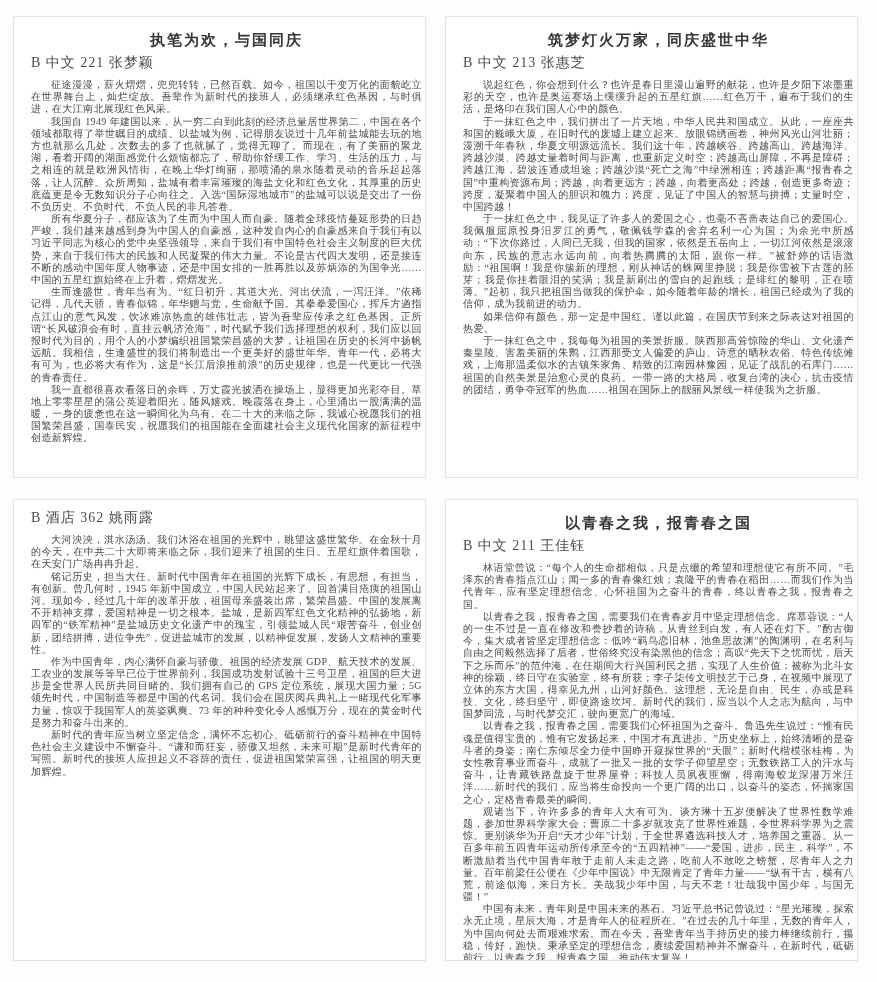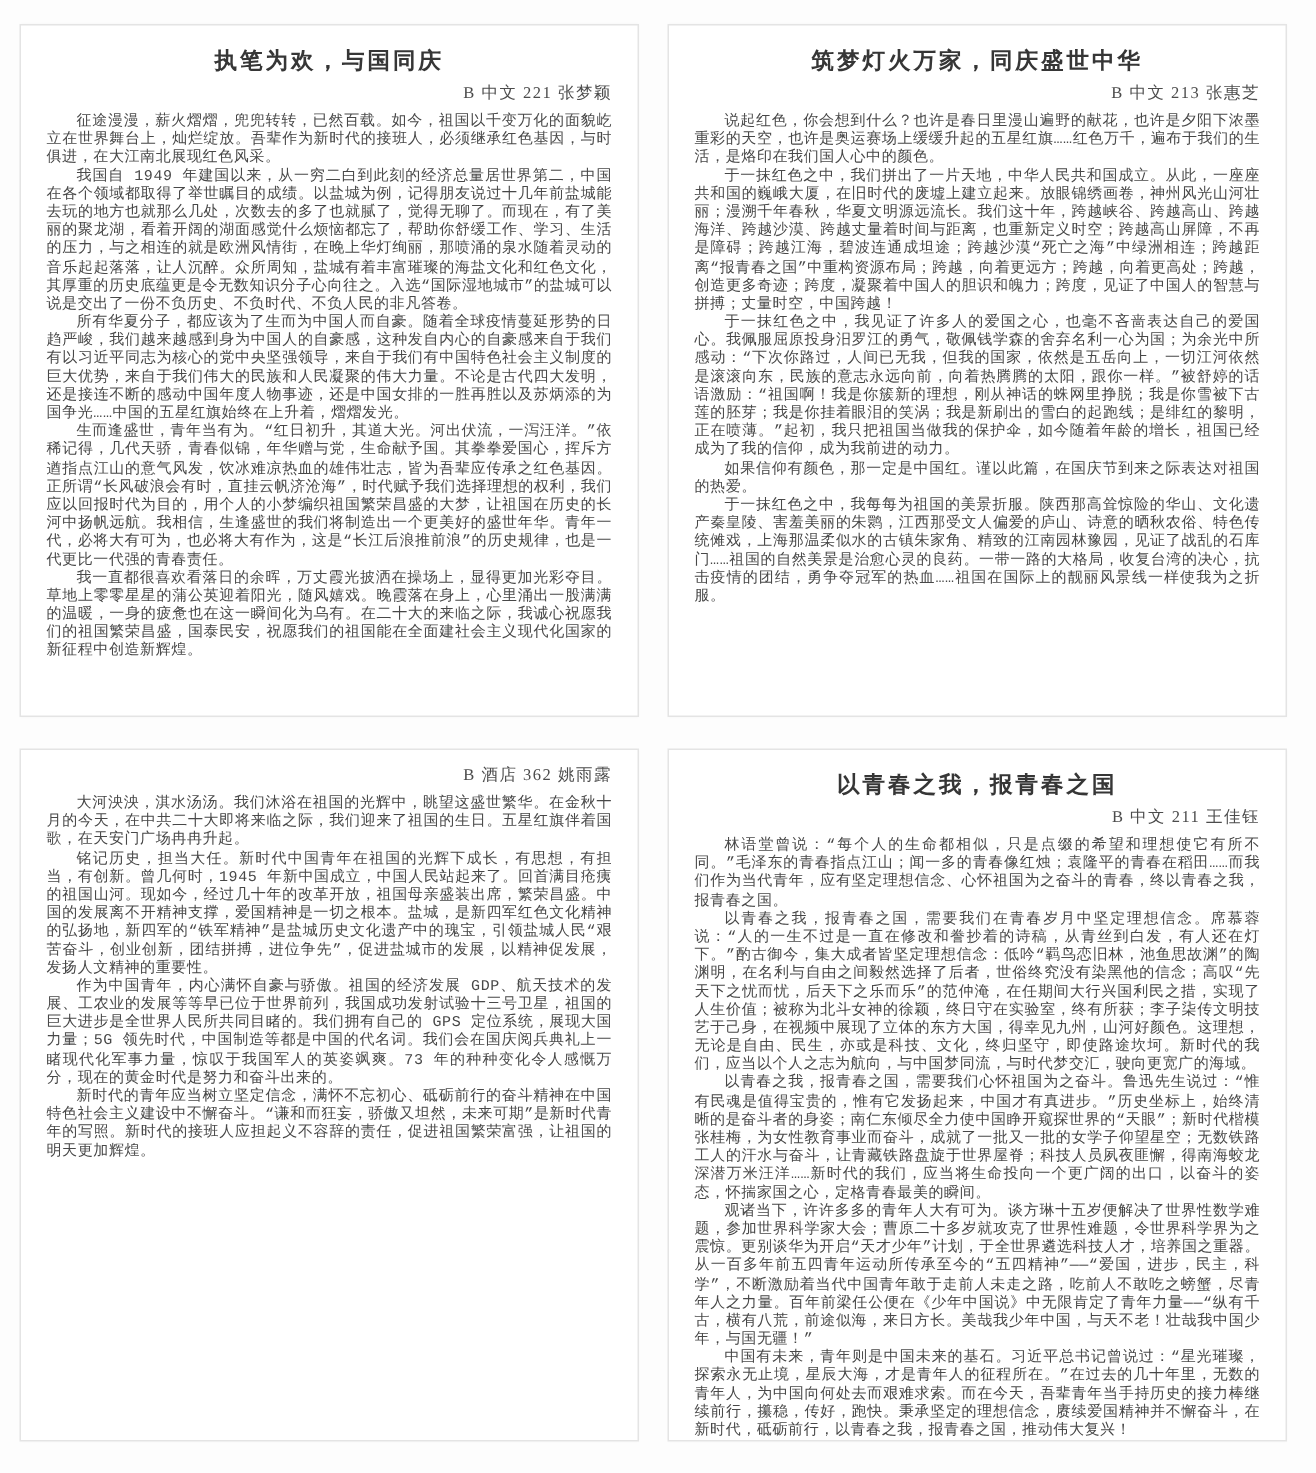--- a/index.html
+++ b/index.html
@@ -12,47 +12,46 @@
     display: flex; flex-direction: column; gap: 21px;
     font-family: "Liberation Serif", "DejaVu Serif", serif;
   }
   .row { display: flex; gap: 19px; }
   .page {
     width: 413px; height: 462px;
     box-sizing: border-box;
     background: #ffffff;
     border: 1px solid #e4e4e4;
     box-shadow: 0 0 2px rgba(0,0,0,0.04);
-    padding: 9px 17px 10px 17px;
+    padding: 9px 3px 10px 17px;
     overflow: hidden;
     color: #454545;
   }
   .essay-title {
     font-size: 15px; font-weight: bold;
     letter-spacing: 2px;
     text-align: center;
     color: #363636;
     margin: 5px 0 4px 0;
   }
   .essay-author {
-    font-size: 11px;
-    text-align: right;
+    font-size: 14px;
+    text-align: left;
     letter-spacing: 1px;
     color: #4c4c4c;
     margin: 0 0 7px 0;
   }
   .essay-para {
     font-size: 10px;
     line-height: 1.22;
     text-align: justify;
     text-indent: 2em;
     letter-spacing: 0.4px;
     color: #484848;
     margin: 0;
-    font-family: Liberation Mono, monospace;
   }
 </style>
 </head>
 <body>
 
 <div class="canvas">
   <div class="row">
 
     <article class="page">
       <h1 class="essay-title">执笔为欢，与国同庆</h1>

